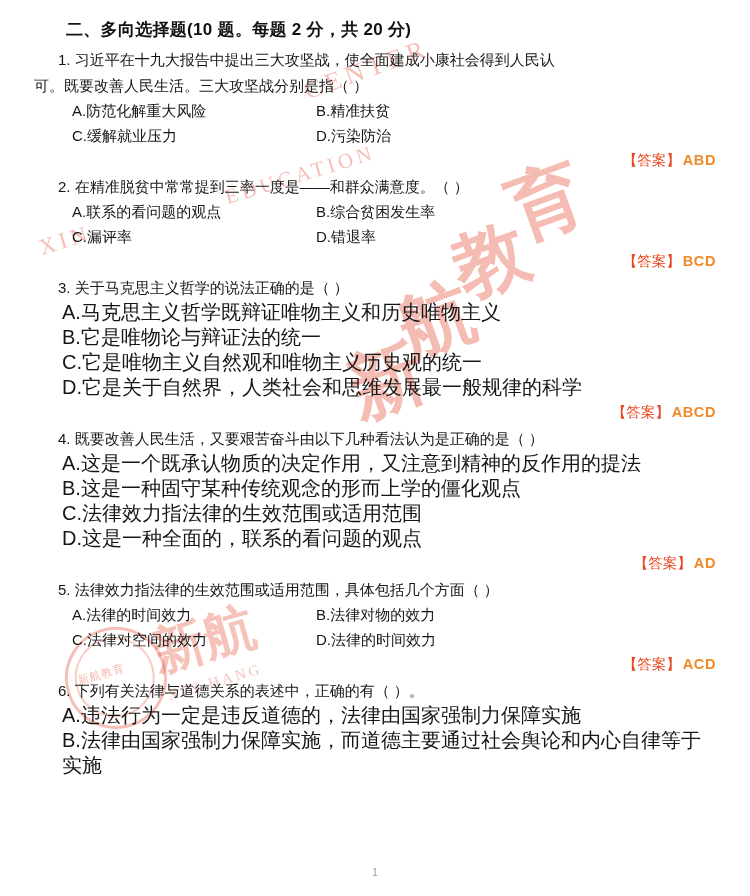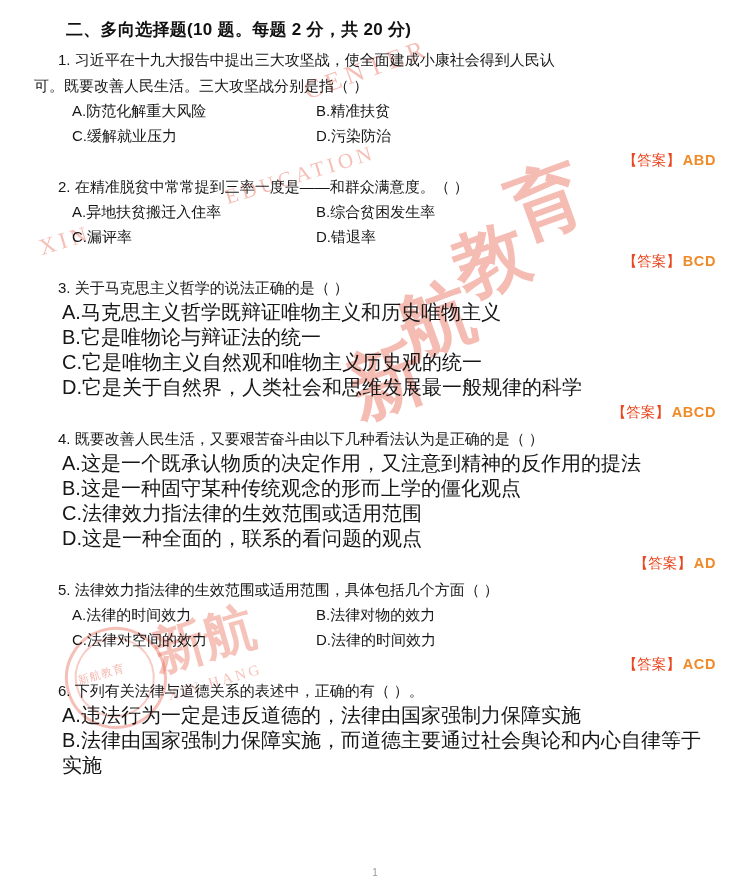--- a/index.html
+++ b/index.html
@@ -242,21 +242,21 @@
           </div>
           <div class="opt-row">
             <div class="opt-col">C.缓解就业压力</div>
             <div class="opt-col wide">D.污染防治</div>
           </div>
           <div class="answer-row"><span class="answer-label">【答案】</span><span class="answer-value">ABD</span></div>
         </div>
         <div class="q-block">
           <div class="q-stem">2. 在精准脱贫中常常提到三率一度是——和群众满意度。（   ）</div>
           <div class="opt-row">
-            <div class="opt-col">A.异地扶贫搬迁入住率</div>
+            <div class="opt-col">A.联系的看问题的观点</div>
             <div class="opt-col wide">B.综合贫困发生率</div>
           </div>
           <div class="opt-row">
             <div class="opt-col">C.漏评率</div>
             <div class="opt-col wide">D.错退率</div>
           </div>
           <div class="answer-row"><span class="answer-label">【答案】</span><span class="answer-value">BCD</span></div>
         </div>
         <div class="q-block">
           <div class="q-stem">3. 关于马克思主义哲学的说法正确的是（  ）</div>

